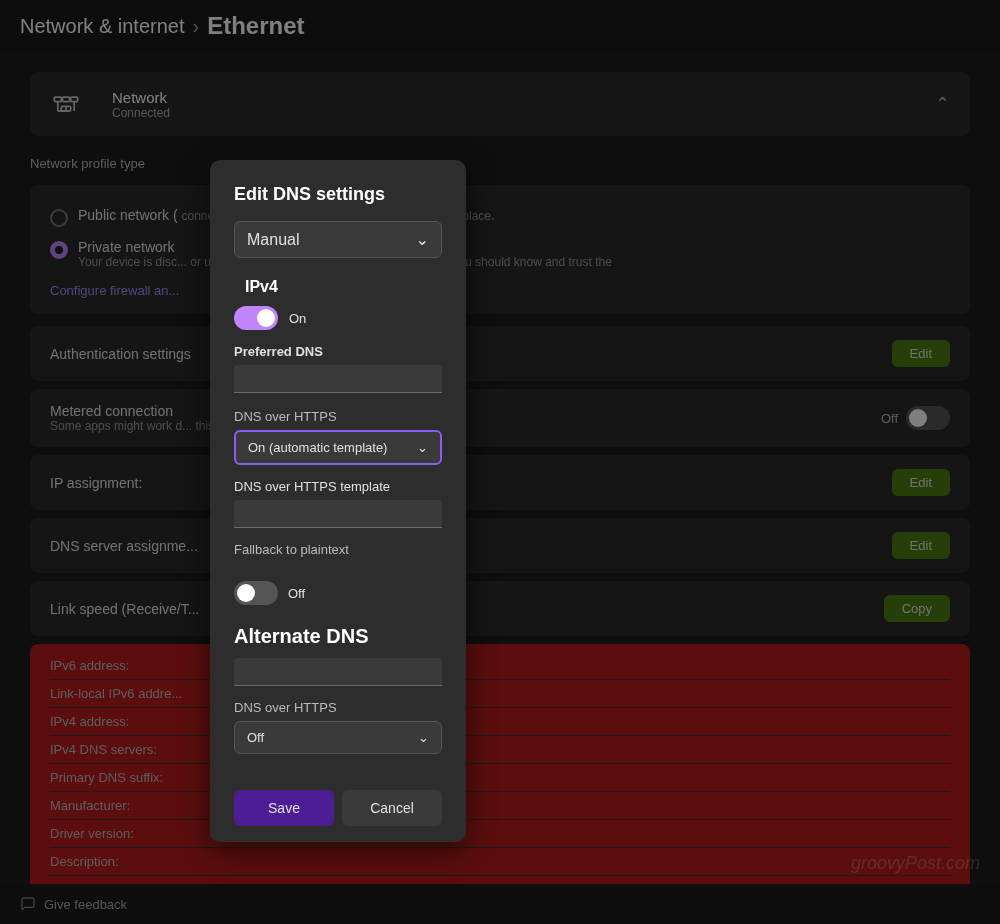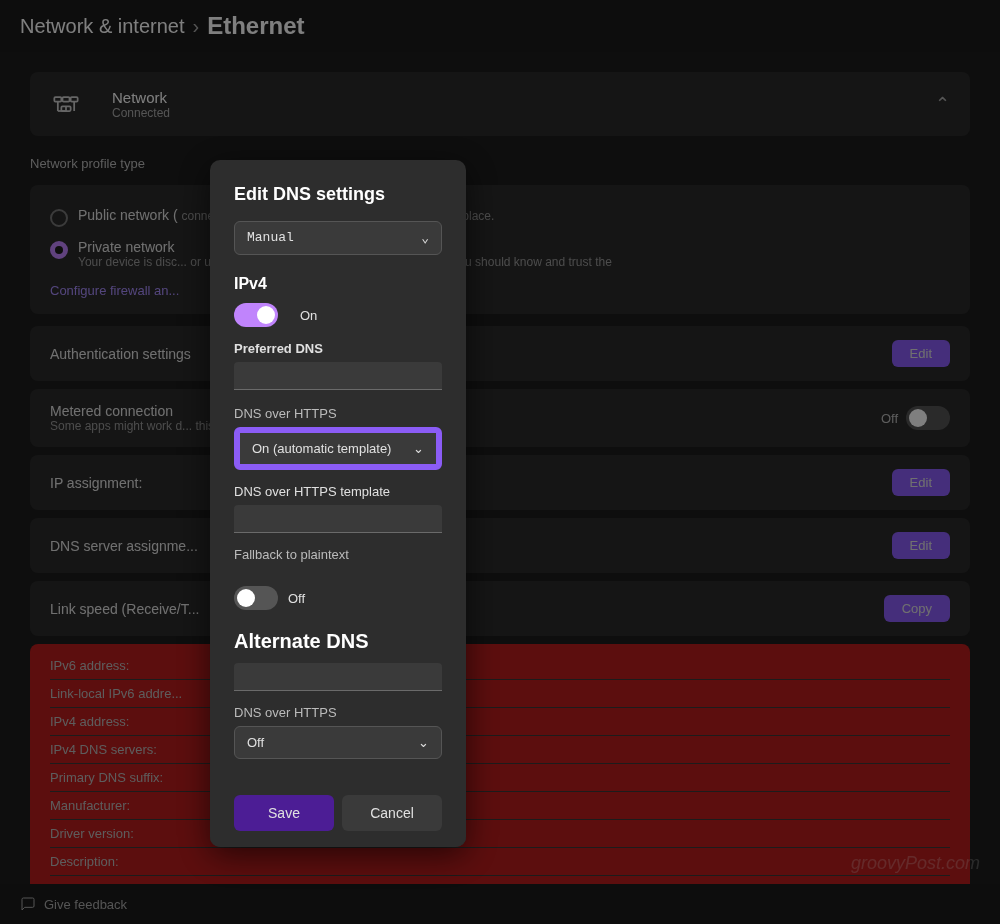--- a/index.html
+++ b/index.html
@@ -148,21 +148,21 @@
     .setting-row-info .setting-title {
       font-size: 14px;
       color: #e0e0e0;
     }
     .setting-row-info .setting-desc {
       font-size: 12px;
       color: #999;
     }
 
     .edit-btn, .copy-btn {
-      background: #8b5cf6;
+      background: #4d7c0f;
       border: none;
       border-radius: 6px;
       color: #e0e0e0;
       padding: 6px 18px;
       font-size: 13px;
       cursor: pointer;
     }
 
     
     .toggle-track {
@@ -252,40 +252,40 @@
     }
 
     
     .dropdown {
       width: 100%;
       background: #3a3a3a;
       border: 1px solid #555;
       border-radius: 6px;
       padding: 8px 12px;
       color: #e0e0e0;
-      font-size: 13px;
-      display: flex;
-      align-items: flex-start;
+      font-size: 16px;
+      display: flex;
+      align-items: flex-end;
       justify-content: space-between;
       cursor: pointer;
       margin-bottom: 20px;
-      font-family: Liberation Mono, monospace;
     }
 
     .modal-section-title {
       font-size: 16px;
       font-weight: 600;
       color: #fff;
       margin-bottom: 10px;
+      margin-left: 11px;
     }
 
     .modal-row {
       display: flex;
       align-items: center;
-      gap: 22px;
+      gap: 11px;
       margin-bottom: 14px;
     }
     .modal-row-label {
       font-size: 13px;
       color: #e0e0e0;
     }
 
     .modal-field-label {
       font-size: 13px;
       font-weight: 600;
@@ -307,21 +307,21 @@
 
     .modal-sub-label {
       font-size: 13px;
       color: #bbb;
       margin-bottom: 6px;
     }
 
     .modal-dns-https-dropdown {
       width: 100%;
       background: #3a3a3a;
-      border: 6px solid #8b5cf6;
+      border: 2px solid #8b5cf6;
       border-radius: 6px;
       padding: 8px 12px;
       color: #e0e0e0;
       font-size: 13px;
       display: flex;
       align-items: center;
       justify-content: space-between;
       cursor: pointer;
       margin-bottom: 14px;
     }

